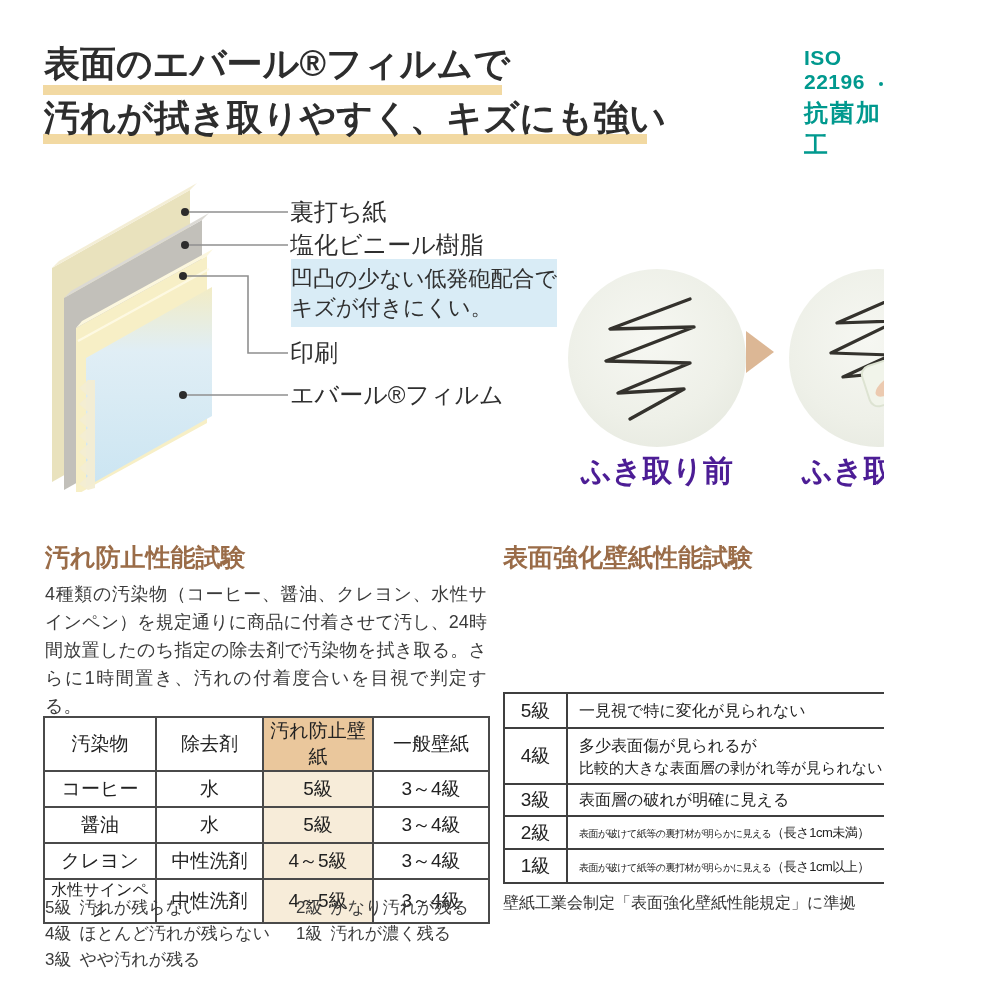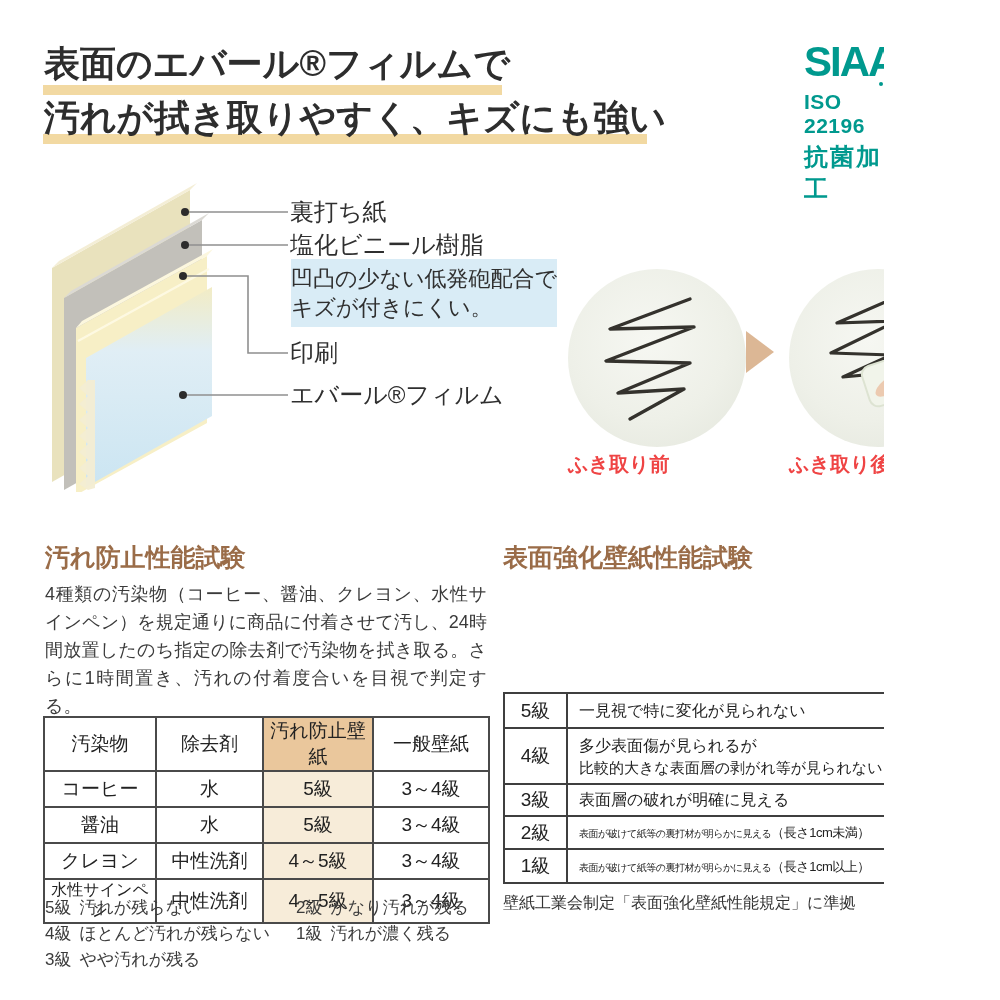--- a/index.html
+++ b/index.html
@@ -19,21 +19,21 @@
   .siaa-kokin{font-size:24px;font-weight:bold;color:#00998e;letter-spacing:2px;}
 
   
   .dg-label{font-size:24px;color:#2f2f2f;line-height:26px;white-space:nowrap;}
   .dg-note{background:#d9ecf6;font-size:22px;line-height:29px;color:#2f2f2f;
            padding:5px 0;white-space:nowrap;}
 
   
   .photo-circle{width:178px;height:178px;border-radius:50%;overflow:hidden;
       background:radial-gradient(circle at 45% 40%, #f6f7f2 0%, #eef0e8 55%, #e3e6dc 100%);}
-  .wipe-label{font-size:20px;font-weight:bold;color:#ef4444;width:178px;text-align:left;}
+  .wipe-label{font-size:30px;font-weight:bold;color:#4c1d95;width:178px;text-align:center;}
   .arrow-right{width:0;height:0;border-top:21px solid transparent;
       border-bottom:21px solid transparent;border-left:28px solid #dcb795;}
 
   
   .sec-heading{font-size:25px;font-weight:bold;color:#9a6c48;white-space:nowrap;}
   .sec-body{font-size:18px;line-height:28px;color:#3b3b3b;text-align:justify;}
 
   
   table{border-collapse:collapse;table-layout:fixed;}
   .stain-table{width:445px;}
@@ -61,21 +61,20 @@
 <body>
 
 <div id="page">
 
   <div class="abs title-bar" style="left:43px;top:85px;width:459px;"></div>
   <div class="abs title-bar" style="left:43px;top:134px;width:604px;"></div>
   <div class="abs title-line" style="left:44px;top:44px;">表面のエバール®フィルムで</div>
   <div class="abs title-line" style="left:44px;top:98px;">汚れが拭き取りやすく、キズにも強い</div>
 
   <div class="abs" style="left:804px;top:40px;">
-    <div class="siaa-brand">SIAA</div>
     <div class="siaa-iso" style="margin-top:6px;">ISO 22196</div>
     <div class="siaa-kokin" style="margin-top:3px;">抗菌加工</div>
   </div>
   <svg class="abs" style="left:876px;top:24px;" width="90" height="78" viewBox="0 0 90 78">
     <polygon points="48,4 82,38 48,72 14,38" fill="#00998e"></polygon>
     <g fill="#ffffff">
       <circle cx="40" cy="24" r="3"></circle>
         <circle cx="40" cy="33" r="3"></circle>
         <circle cx="40" cy="42" r="3"></circle>
         <circle cx="40" cy="51" r="3"></circle>

